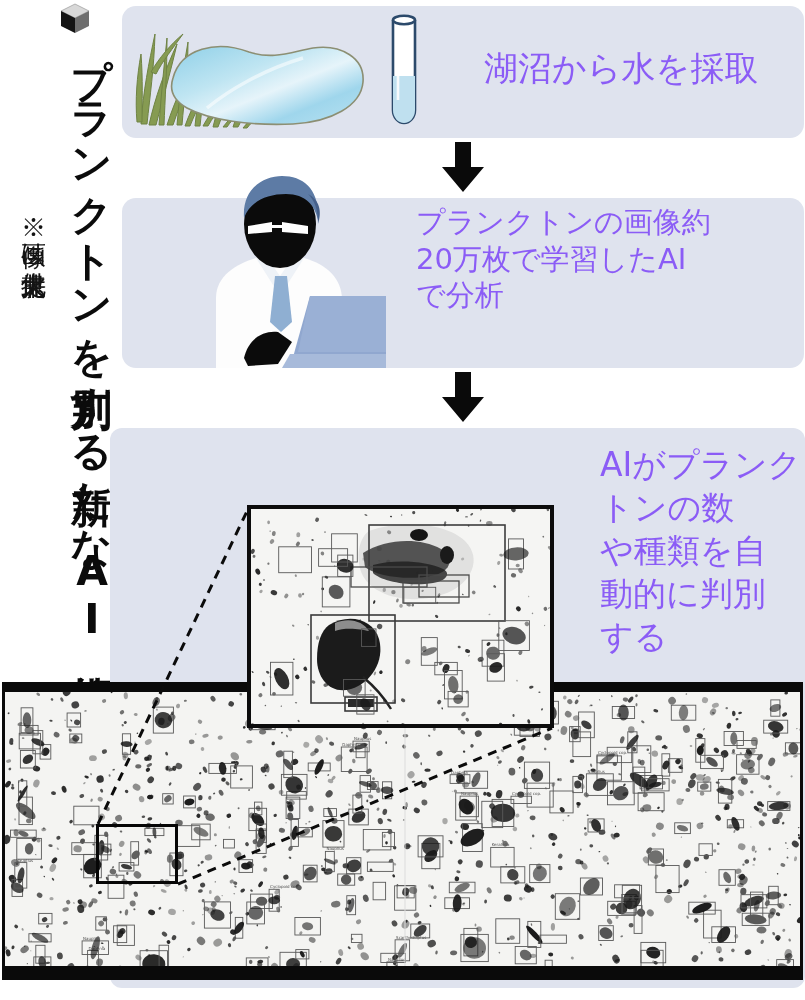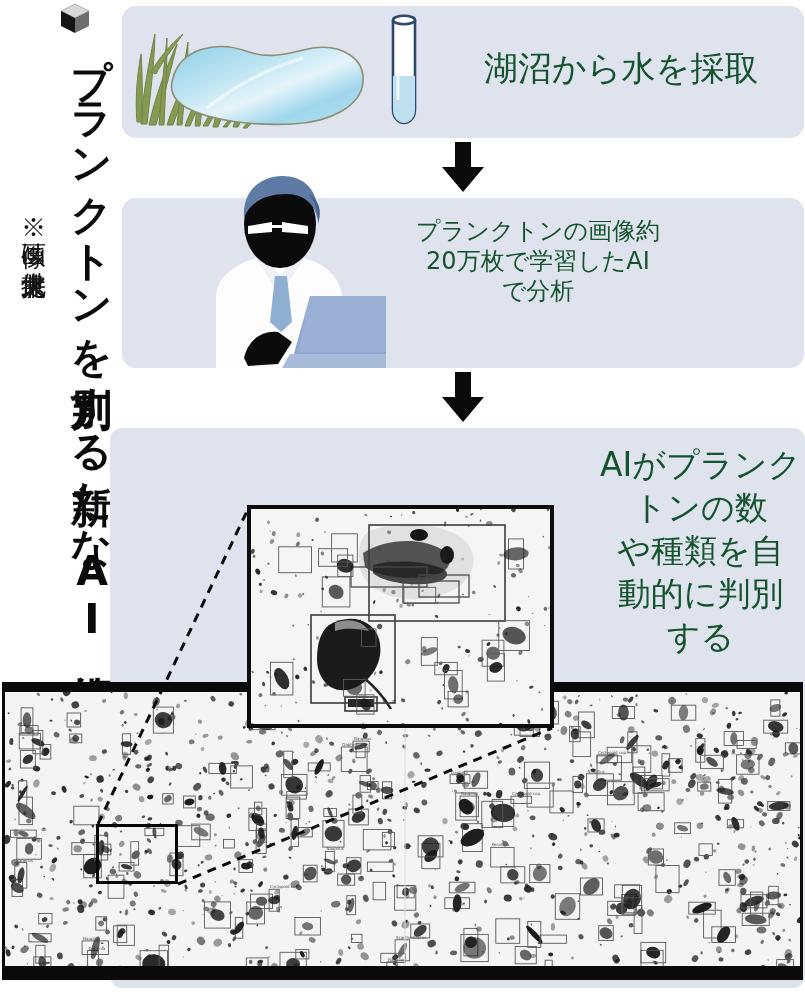--- a/index.html
+++ b/index.html
@@ -69,33 +69,32 @@
     border-radius: 14px;
   }
   #panel-1 { left: 122px; top: 6px;   width: 682px; height: 132px; }
   #panel-2 { left: 122px; top: 198px; width: 682px; height: 170px; }
   #panel-3 { left: 110px; top: 428px; width: 695px; height: 560px; border-radius: 12px; }
 
   .panel-text {
     position: absolute;
     font-family: "DejaVu Sans", "Liberation Sans", sans-serif;
     font-weight: 400;
-    color: #14532d;
+    color: #8b5cf6;
     white-space: pre-line;
-    text-align: center;
   }
   #panel-1-text {
     left: 484px; top: 48px;
     font-size: 34px;
     line-height: 1.18;
     letter-spacing: 0px;
   }
   #panel-2-text {
-    left: 416px; top: 216px;
-    font-size: 24px;
+    left: 416px; top: 204px;
+    font-size: 29px;
     line-height: 1.26;
   }
   #panel-3-text {
     left: 600px; top: 444px;
     font-size: 33px;
     line-height: 1.30;
   }
 
   
   .flow-arrow {

